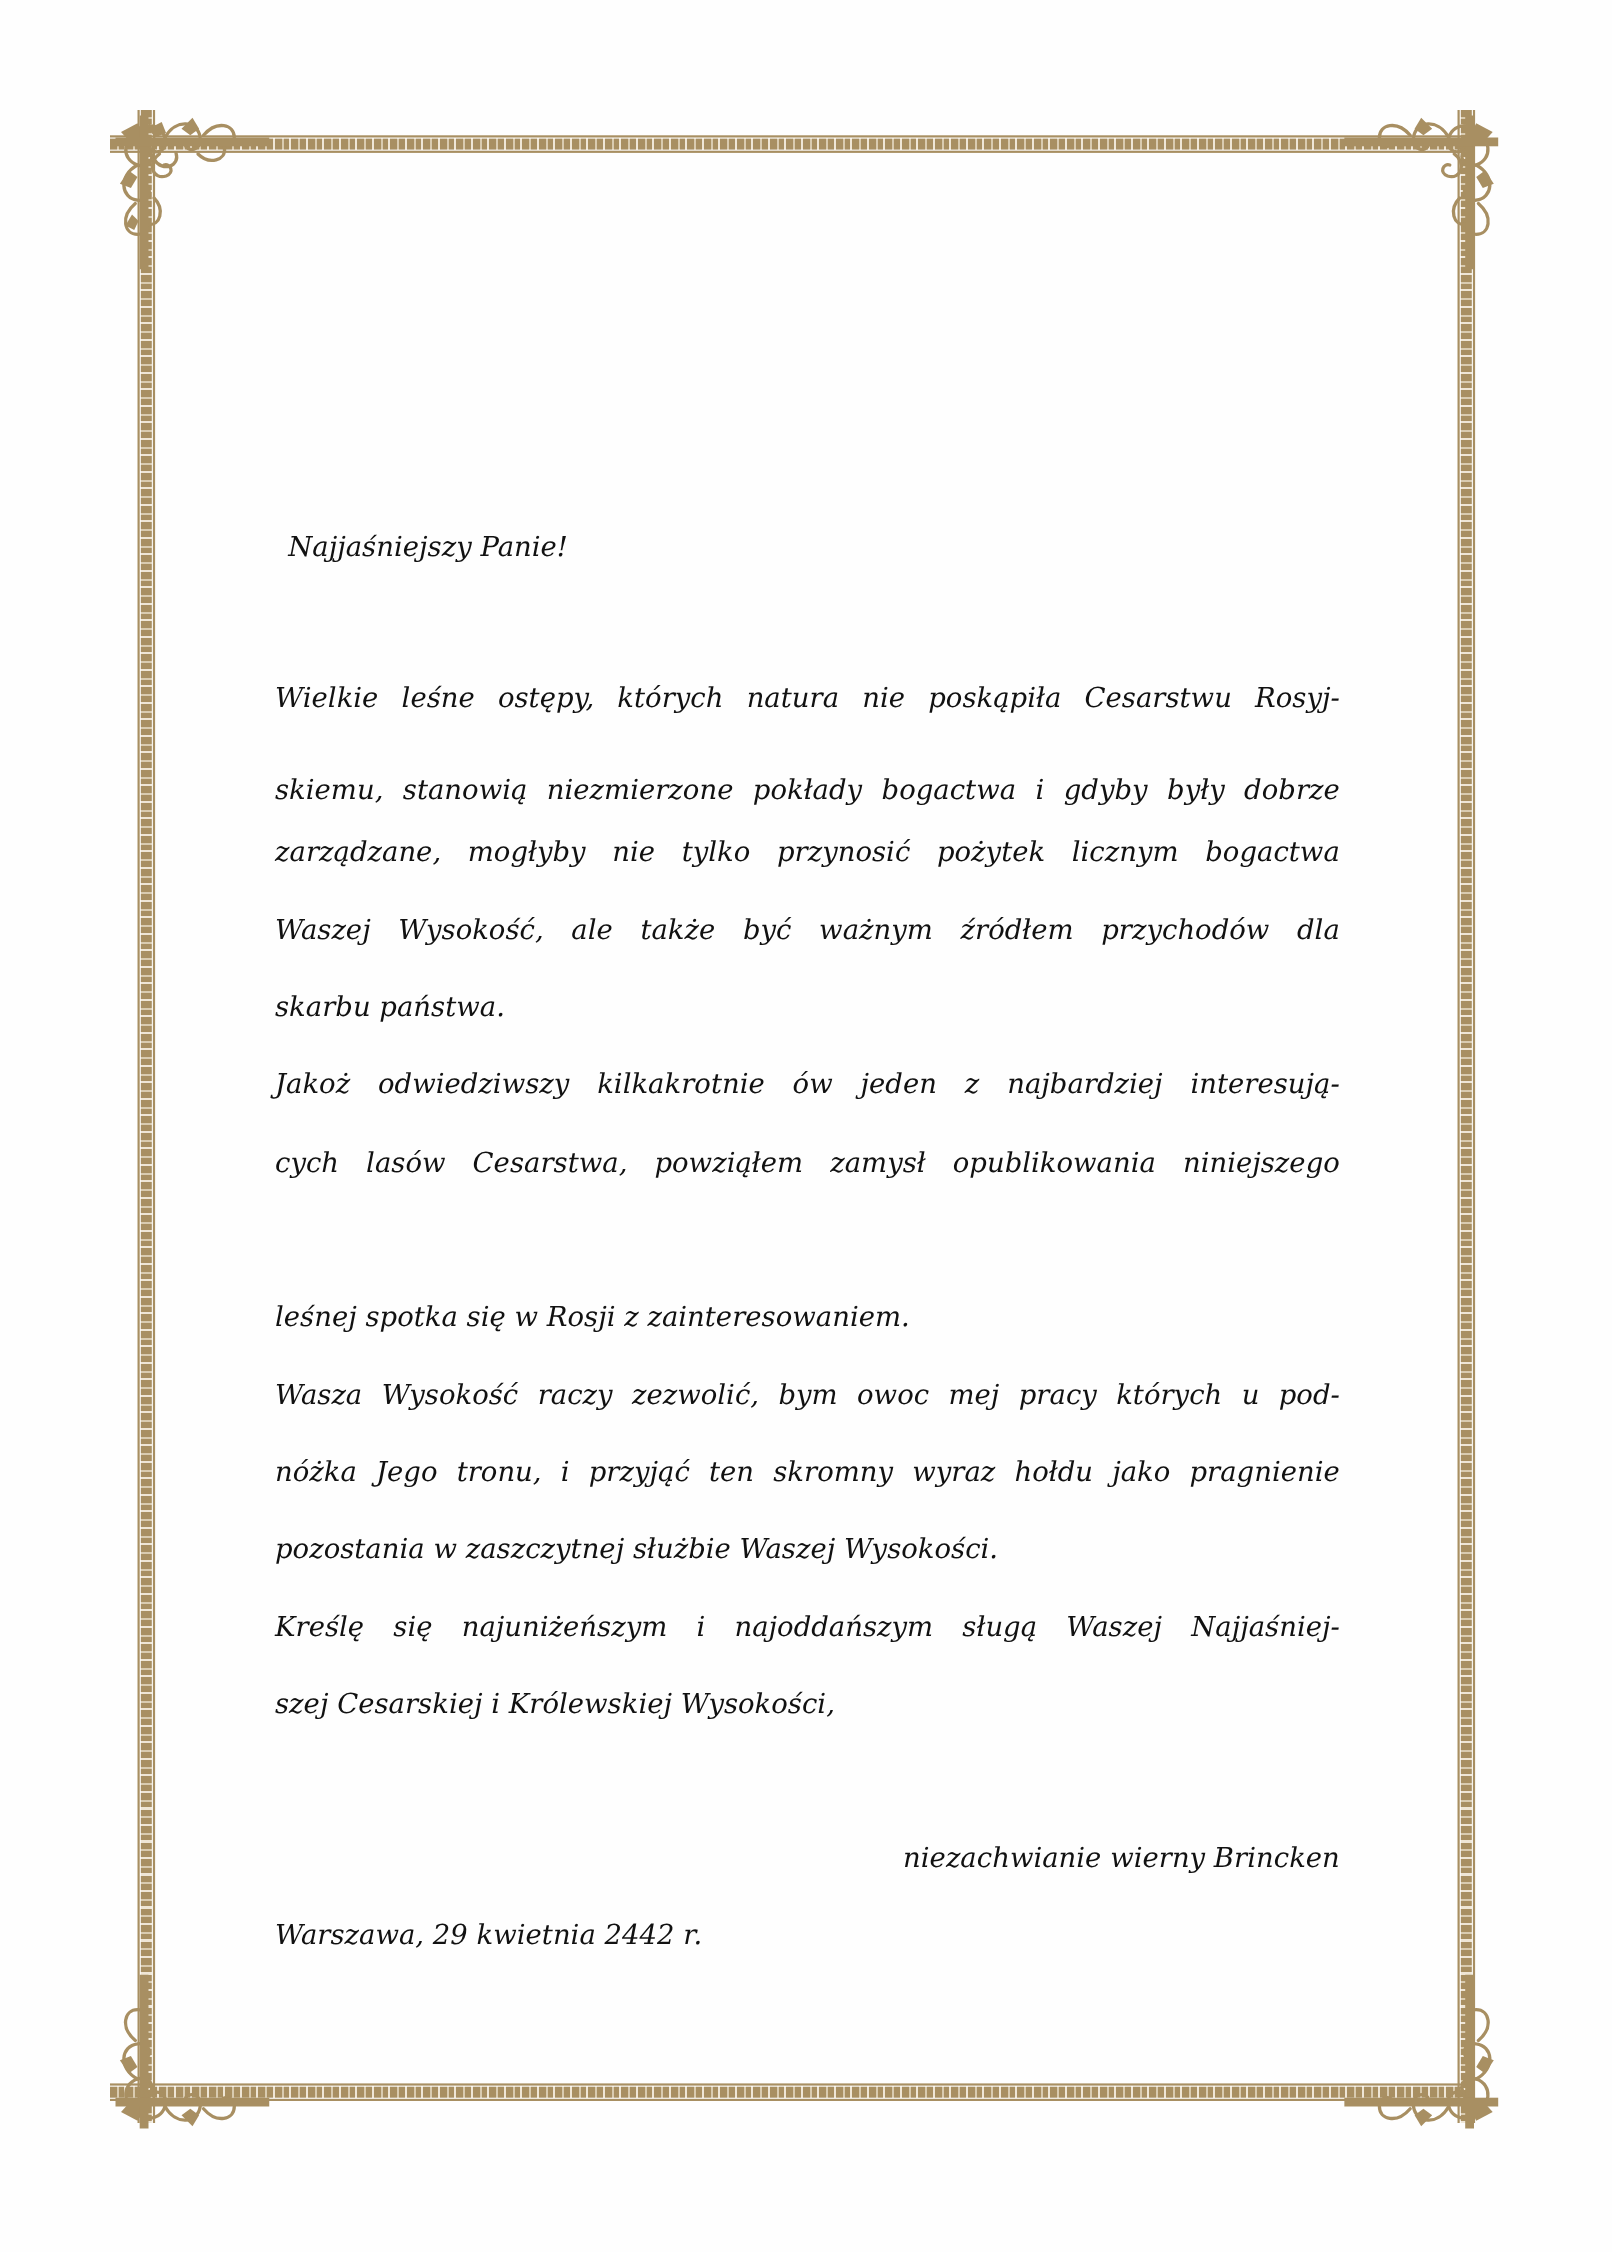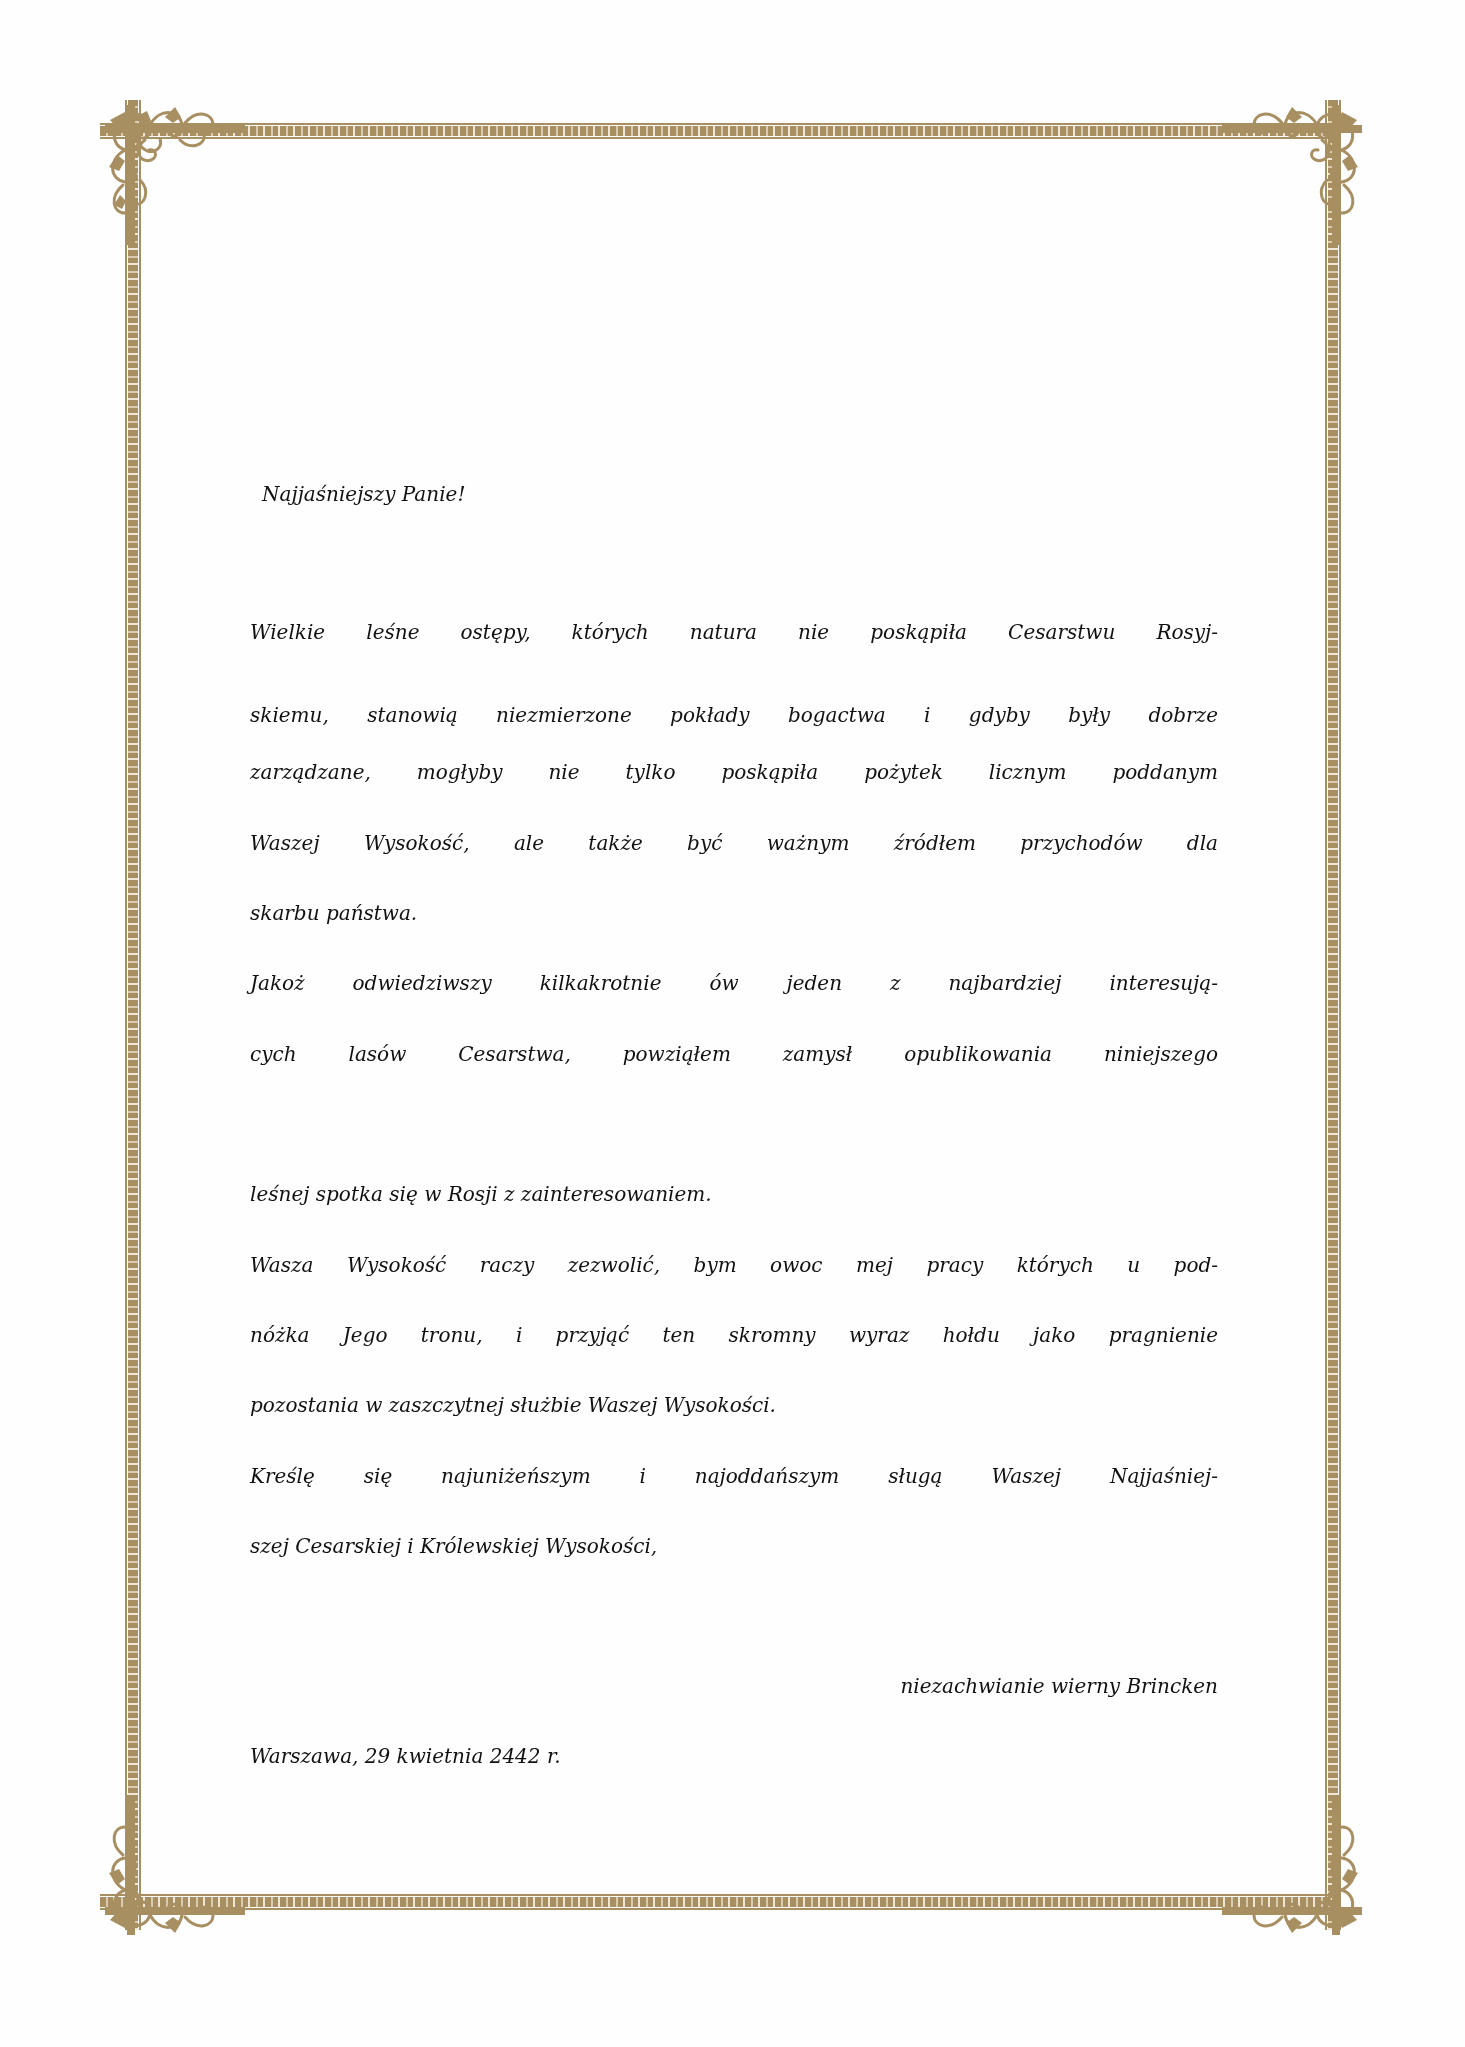--- a/index.html
+++ b/index.html
@@ -21,21 +21,21 @@
   .corner.tl { left: 95px; top: 95px; }
   .corner.tr { left: 1222px; top: 95px; transform: scaleX(-1); }
   .corner.bl { left: 95px; top: 1795px; transform: scaleY(-1); }
   .corner.br { left: 1222px; top: 1795px; transform: scale(-1,-1); }
 
   
   .text {
     position: absolute;
     font-family: "DejaVu Serif", "Liberation Serif", serif;
     font-style: italic;
-    font-size: 20px;
+    font-size: 25px;
     color: #111111;
     white-space: nowrap;
     line-height: 1;
   }
   .line { left: 250px; width: 968px; text-align: justify; text-align-last: justify; }
   .line.last { text-align-last: left; }
   .salutation { left: 262px; top: 484px; }
   .signature { right: 247px; top: 1676px; text-align: center; }
   .place-date { left: 250px; top: 1746px; }
 </style>
@@ -123,21 +123,21 @@
         <rect x="32" y="10" width="8" height="140"></rect>
         <rect x="10" y="30" width="140" height="8"></rect>
       </g>
     </svg>
   </div>
 
   <div class="text salutation">Najjaśniejszy Panie!</div>
 
   <div class="text line" style="top:622px;">Wielkie leśne ostępy, których natura nie poskąpiła Cesarstwu Rosyj-</div>
   <div class="text line" style="top:692px;margin-top:13px;">skiemu, stanowią niezmierzone pokłady bogactwa i gdyby były dobrze</div>
-  <div class="text line" style="top:762px;">zarządzane, mogłyby nie tylko poskąpiła pożytek licznym poddanym</div>
+  <div class="text line" style="top:762px;">zarządzane, mogłyby nie tylko przynosić pożytek licznym bogactwa</div>
   <div class="text line" style="top:833px;">Waszej Wysokość, ale także być ważnym źródłem przychodów dla</div>
   <div class="text line last" style="top:903px;">skarbu państwa.</div>
 
   <div class="text line" style="top:973px;">Jakoż odwiedziwszy kilkakrotnie ów jeden z najbardziej interesują-</div>
   <div class="text line" style="top:1044px;">cych lasów Cesarstwa, powziąłem zamysł opublikowania niniejszego</div>
   <div class="text line last" style="top:1184px;">leśnej spotka się w Rosji z zainteresowaniem.</div>
 
   <div class="text line" style="top:1255px;">Wasza Wysokość raczy zezwolić, bym owoc mej pracy których u pod-</div>
   <div class="text line" style="top:1325px;">nóżka Jego tronu, i przyjąć ten skromny wyraz hołdu jako pragnienie</div>
   <div class="text line" style="top:1466px;">Kreślę się najuniżeńszym i najoddańszym sługą Waszej Najjaśniej-</div>

